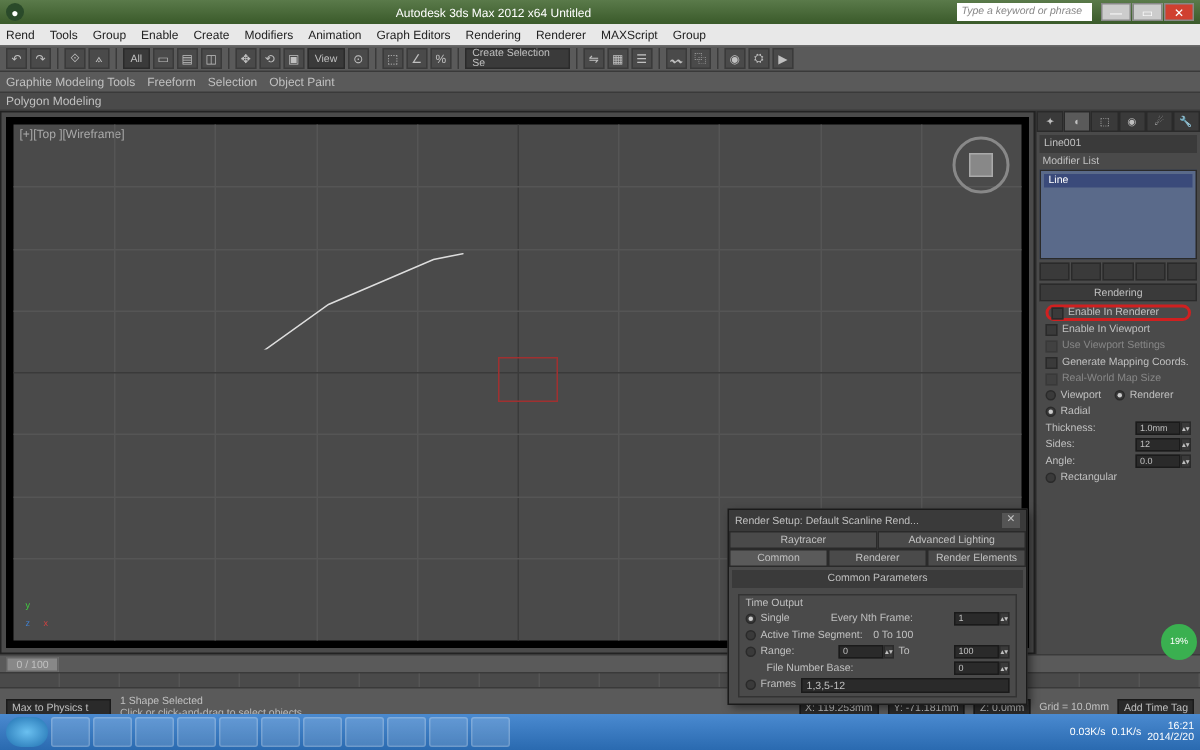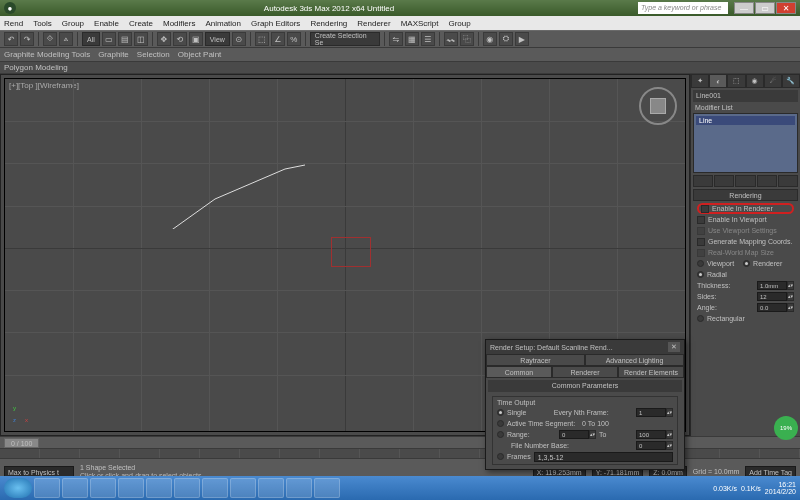--- a/index.html
+++ b/index.html
@@ -14,21 +14,21 @@
 .menubar { height:14px; background:#e8e8e8; display:flex; align-items:center; padding:0 4px; color:#222; font-size:8px; }
 .menubar span { margin-right:10px; }
 .toolbar { height:18px; background:#5a5a5a; border-top:1px solid #6a6a6a; border-bottom:1px solid #3a3a3a; display:flex; align-items:center; padding:0 4px; gap:2px; }
 .toolbar .tb-btn { width:14px; height:14px; background:#4a4a4a; border:1px solid #3a3a3a; display:flex; align-items:center; justify-content:center; font-size:8px; }
 .toolbar .tb-sep { width:1px; height:14px; background:#3a3a3a; margin:0 2px; }
 .toolbar .tb-drop { height:14px; background:#3a3a3a; border:1px solid #2a2a2a; padding:0 4px; display:flex; align-items:center; font-size:7px; }
 .ribbon { height:14px; background:#5a5a5a; border-bottom:1px solid #3a3a3a; display:flex; align-items:center; padding:0 4px; gap:8px; font-size:8px; }
 .ribbon-sub { height:12px; background:#4a4a4a; border-bottom:1px solid #3a3a3a; padding:0 4px; font-size:8px; display:flex; align-items:center; }
 .main { display:flex; height:362px; }
 .viewport { flex:1; background:#4a4a4a; position:relative; border:1px solid #222; }
-.viewport-inner { position:absolute; top:3px; left:3px; right:3px; bottom:3px; border:1px solid #000000; }
+.viewport-inner { position:absolute; top:3px; left:3px; right:3px; bottom:3px; border:5px solid #000000; }
 .viewport-label { position:absolute; top:2px; left:4px; font-size:8px; color:#aaa; }
 .grid-lines { position:absolute; inset:0; }
 .grid-line-v { position:absolute; top:0; bottom:0; width:1px; background:#555; }
 .grid-line-h { position:absolute; left:0; right:0; height:1px; background:#555; }
 .grid-line-v.axis { background:#3a3a3a; }
 .grid-line-h.axis { background:#3a3a3a; }
 .spline { position:absolute; inset:0; }
 .origin-marker { position:absolute; left:48%; top:45%; width:40px; height:30px; border:1px solid #a03030; }
 .viewcube { position:absolute; top:8px; right:8px; width:38px; height:38px; border:2px solid #888; border-radius:19px; display:flex; align-items:center; justify-content:center; }
 .viewcube-inner { width:16px; height:16px; background:#888; border:1px solid #aaa; }
@@ -138,21 +138,21 @@
   <div class="tb-btn">〰</div>
   <div class="tb-btn">⿻</div>
   <div class="tb-sep"></div>
   <div class="tb-btn">◉</div>
   <div class="tb-btn">⛭</div>
   <div class="tb-btn">▶</div>
 </div>
 
 <div class="ribbon">
   <span>Graphite Modeling Tools</span>
-  <span>Graphite</span>
+  <span>Freeform</span>
   <span>Selection</span>
   <span>Object Paint</span>
 </div>
 <div class="ribbon-sub">Polygon Modeling</div>
 
 <div class="main">
   <div class="viewport">
     <div class="viewport-inner">
       <div class="viewport-label">[+][Top ][Wireframe]</div>
       <div class="grid-lines">

